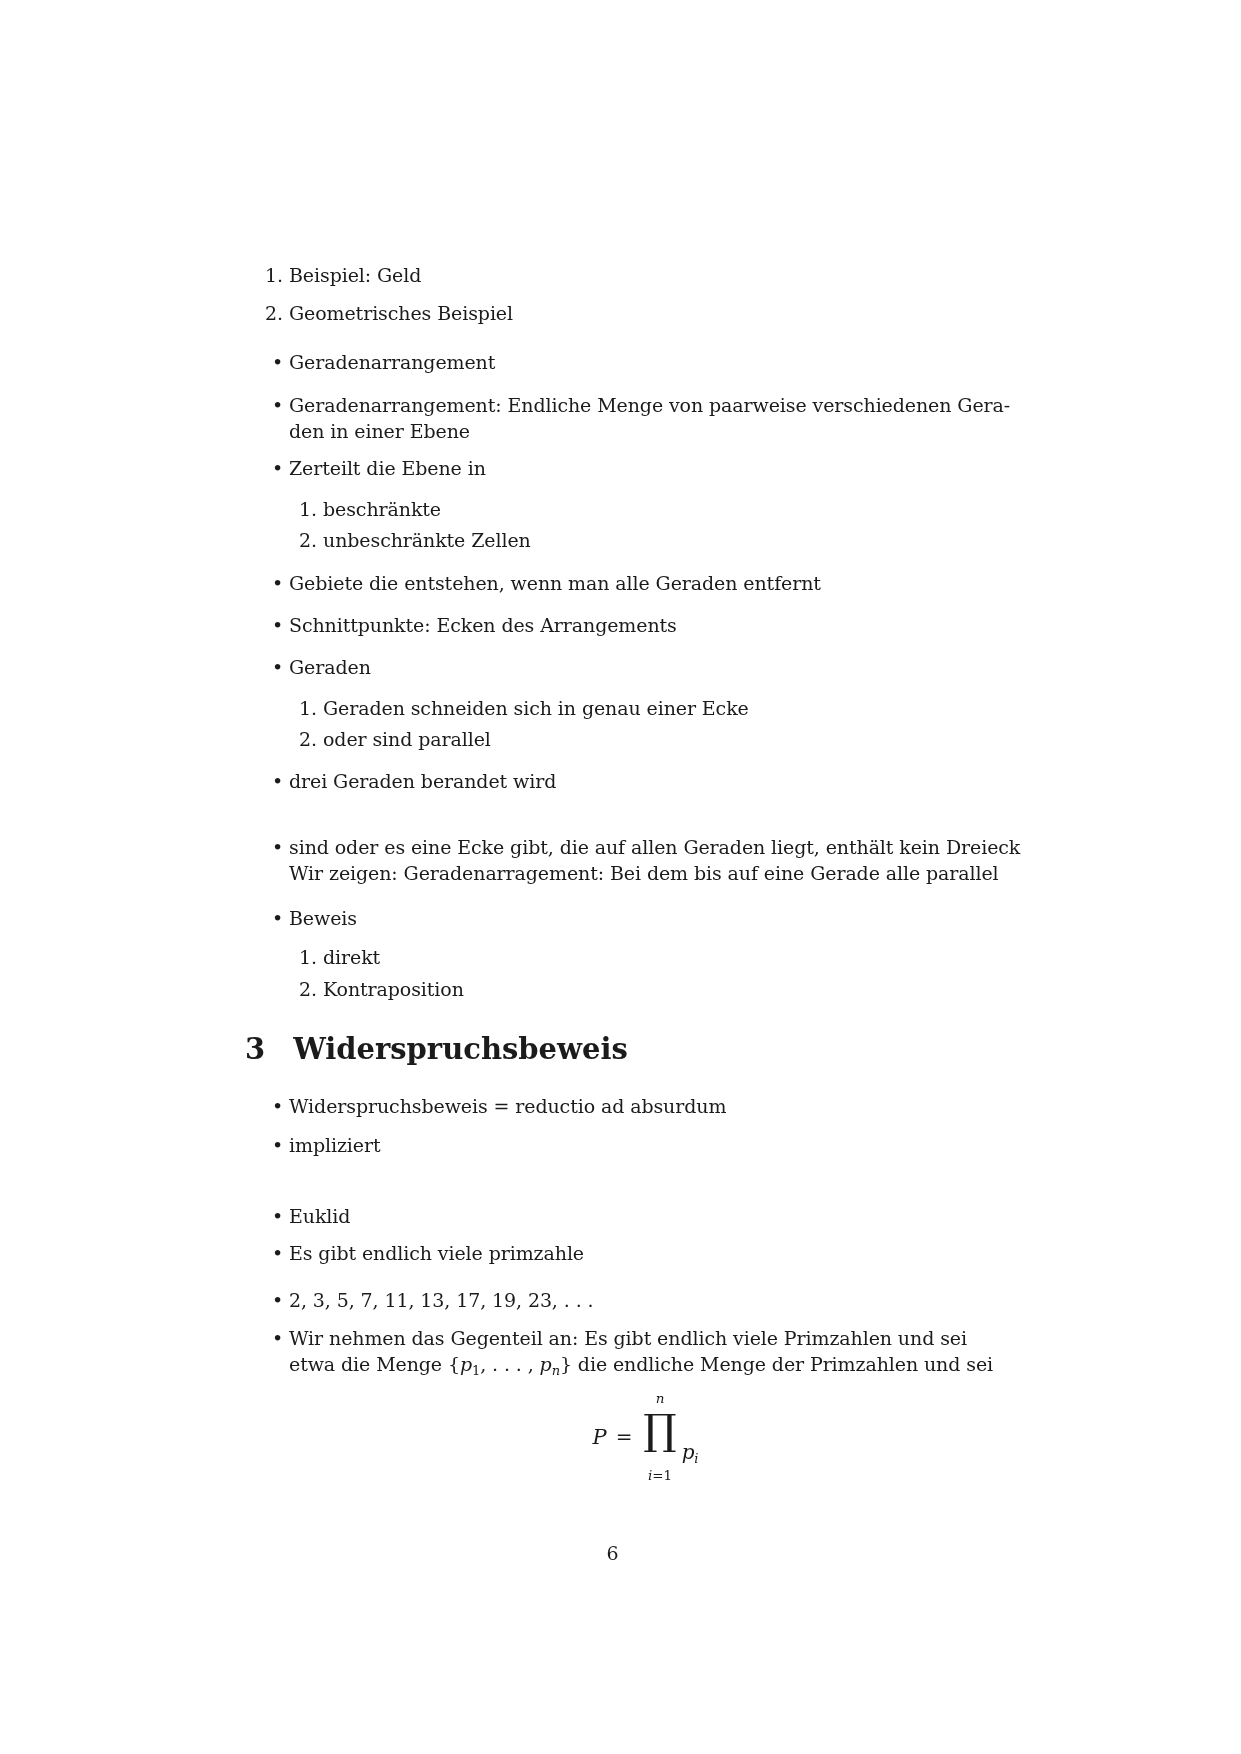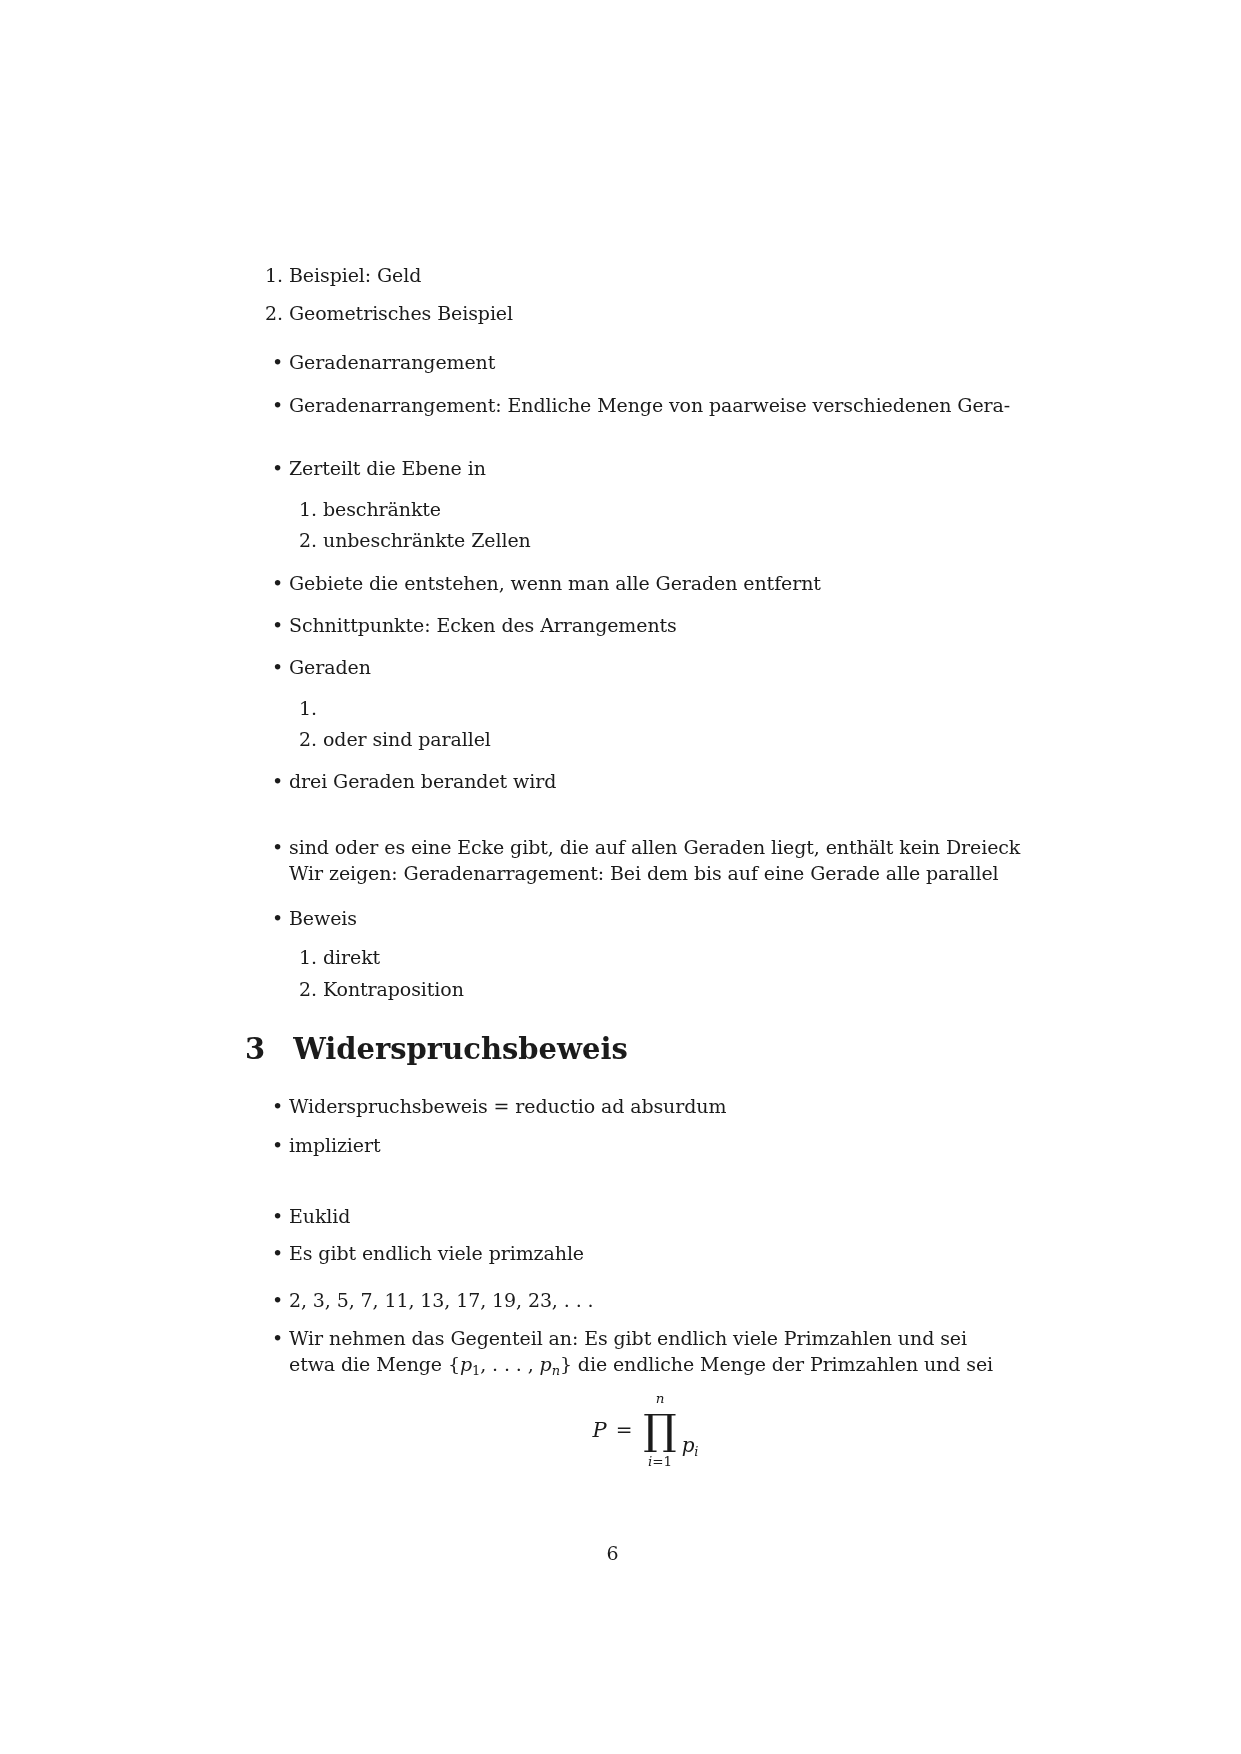--- a/index.html
+++ b/index.html
@@ -20,21 +20,21 @@
   .pagenum{text-align:center;}
   .mit{font-style:italic;}
   .msub{font-size:13px;vertical-align:-4px;}
   .fwrap{display:flex;justify-content:center;}
   .f-row{display:inline-flex;align-items:center;transform:translateX(33px);}
   .f-lhs{font-size:21px;}
   .f-eq{font-size:20px;margin:0 11px 0 9px;}
   .prod{display:inline-flex;flex-direction:column;align-items:center;line-height:1;}
   .prod-sup{font-size:13.5px;margin-bottom:2px;}
   .prod-op{font-size:42px;line-height:44px;}
-  .prod-sub{font-size:13.5px;margin-top:3px;}
+  .prod-sub{font-size:13.5px;margin-top:17px;}
   .f-rhs{font-size:20px;margin-left:5px;margin-top:36px;}
 </style>
 </head>
 <body>
 
 <div class="page">
   <div class="col">
 
     <div class="blk li" style="top:262px">
       <span class="marker">1.</span>
@@ -46,20 +46,21 @@
     </div>
 
     <div class="blk li" style="top:349px">
       <span class="marker">•</span>
       <div class="line">Geradenarrangement</div>
     </div>
 
     <div class="blk li" style="top:392px">
       <span class="marker">•</span>
       <div class="line">Geradenarrangement: Endliche Menge von paarweise verschiedenen Gera-</div>
+      <div class="line">den in einer Ebene</div>
     </div>
 
     <div class="blk li" style="top:455px">
       <span class="marker">•</span>
       <div class="line">Zerteilt die Ebene in</div>
     </div>
 
     <div class="blk sub" style="top:496px">
       <span class="marker">1.</span>
       <span class="line">beschränkte</span>
@@ -79,20 +80,21 @@
       <div class="line">Schnittpunkte: Ecken des Arrangements</div>
     </div>
 
     <div class="blk li" style="top:654px">
       <span class="marker">•</span>
       <div class="line">Geraden</div>
     </div>
 
     <div class="blk sub" style="top:695px">
       <span class="marker">1.</span>
+      <span class="line">Geraden schneiden sich in genau einer Ecke</span>
     </div>
     <div class="blk sub" style="top:726px">
       <span class="marker">2.</span>
       <span class="line">oder sind parallel</span>
     </div>
 
     <div class="blk li" style="top:768px">
       <span class="marker">•</span>
       <div class="line">drei Geraden berandet wird</div>
     </div>

